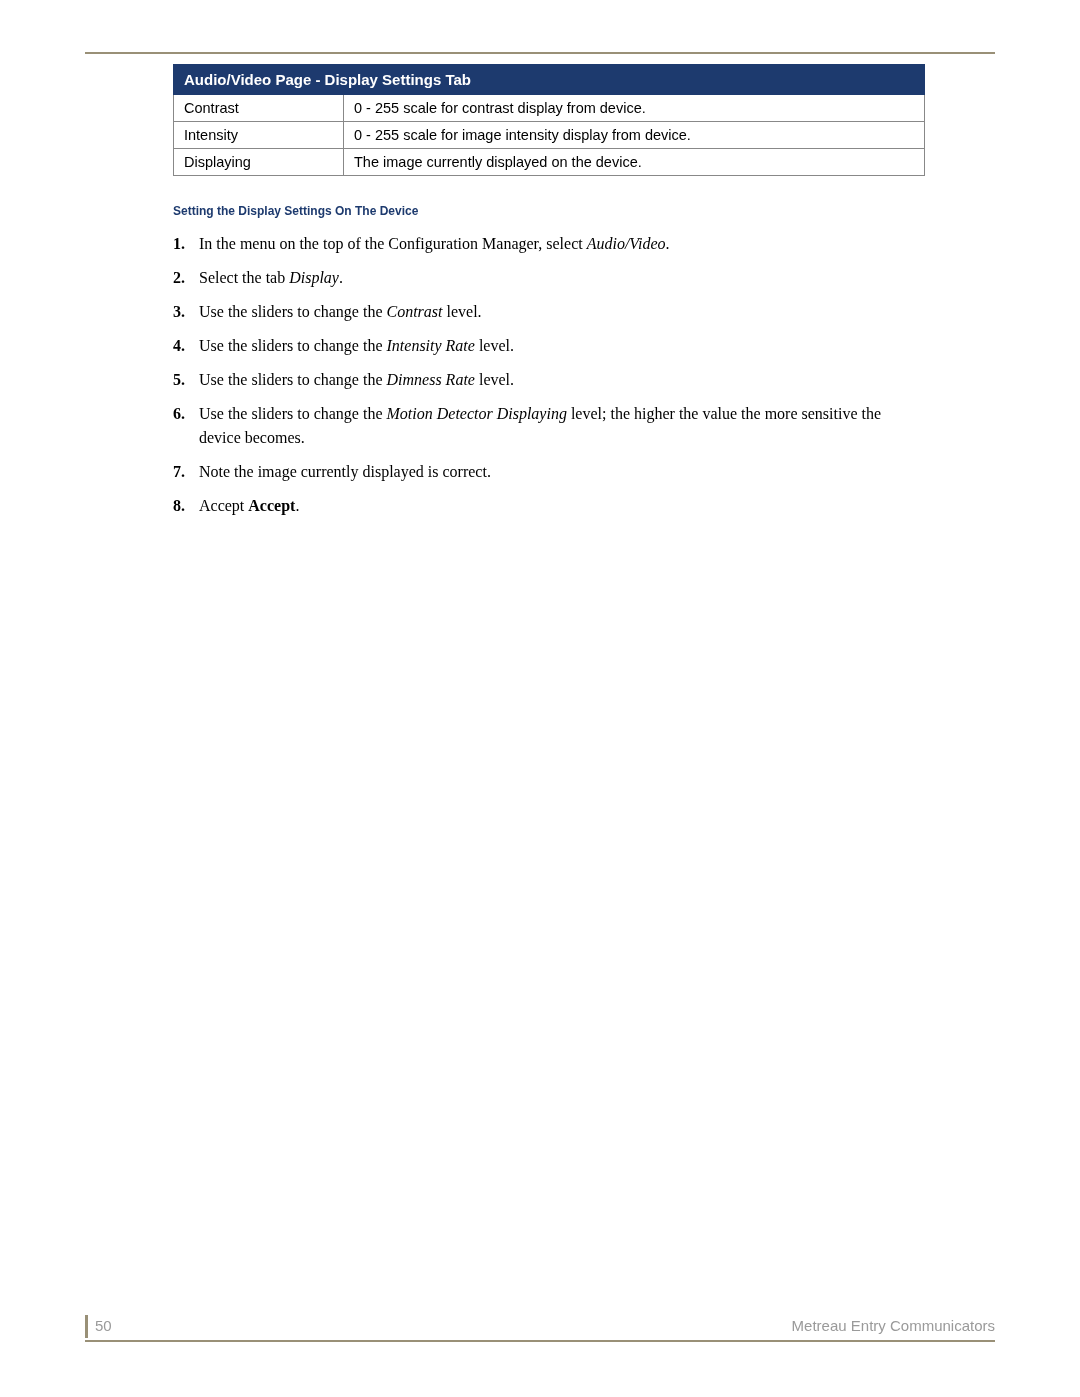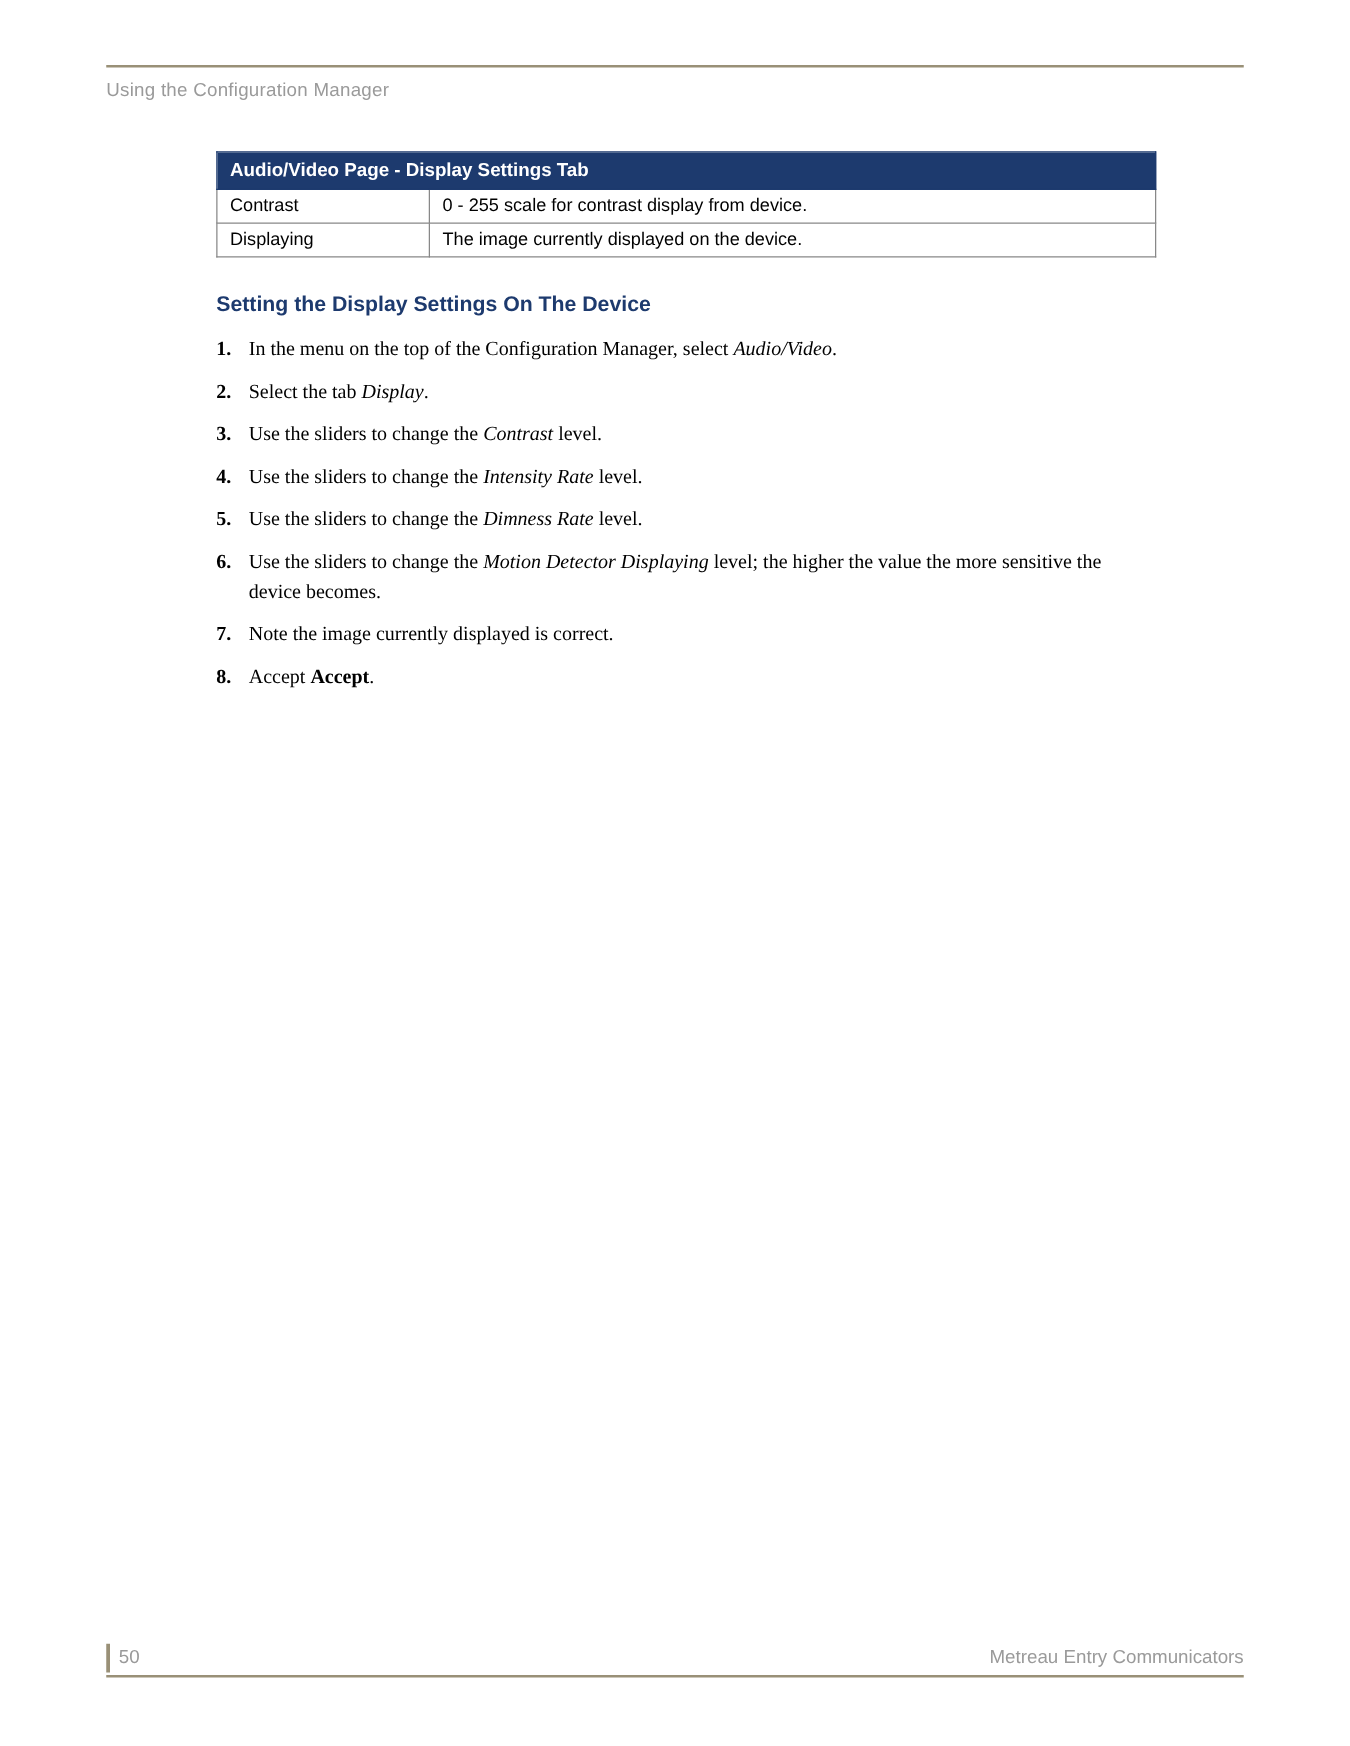--- a/index.html
+++ b/index.html
@@ -51,21 +51,21 @@
   .table td {
     border: 1px solid #888;
     padding: 5px 10px;
     color: #000;
   }
   .table td.label-col { width: 170px; }
   .section-heading {
     color: #1d3a6e;
     font-family: 'Segoe UI', Arial, sans-serif;
     font-weight: 600;
-    font-size: 17px;
+    font-size: 12px;
     margin-top: 28px;
     margin-bottom: 14px;
   }
   .steps {
     list-style: none;
     counter-reset: step;
     font-family: Georgia, 'Times New Roman', serif;
     font-size: 16px;
     color: #000;
   }
@@ -114,33 +114,36 @@
   }
   .bottom-rule {
     border-top: 2px solid #999077;
   }
 </style>
 </head>
 <body>
 
 <div class="page">
   <div class="top-rule"></div>
-  <div class="running-header">Using the Configuration Manager</div>
 
   <div class="content">
     <table class="table">
       <thead>
         <tr>
             <th colspan="2">Audio/Video Page - Display Settings Tab</th>
           </tr>
       </thead>
       <tbody>
         <tr>
           <td class="label-col">Contrast</td>
           <td>0 - 255 scale for contrast display from device.</td>
+        </tr>
+        <tr>
+          <td class="label-col">Intensity</td>
+          <td>0 - 255 scale for image intensity display from device.</td>
         </tr>
         <tr>
           <td class="label-col">Displaying</td>
           <td>The image currently displayed on the device.</td>
         </tr>
       </tbody>
     </table>
 
     <div class="section-heading">Setting the Display Settings On The Device</div>
 

